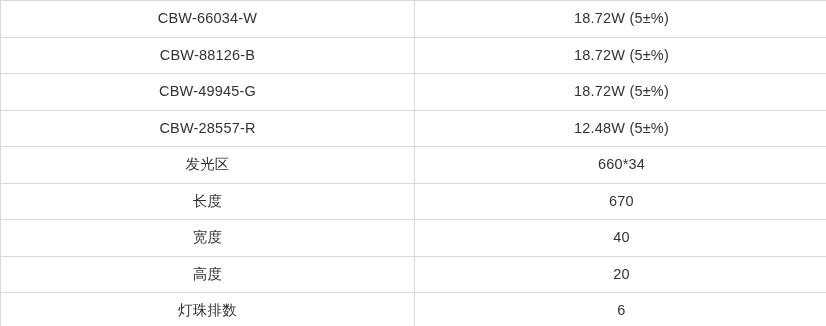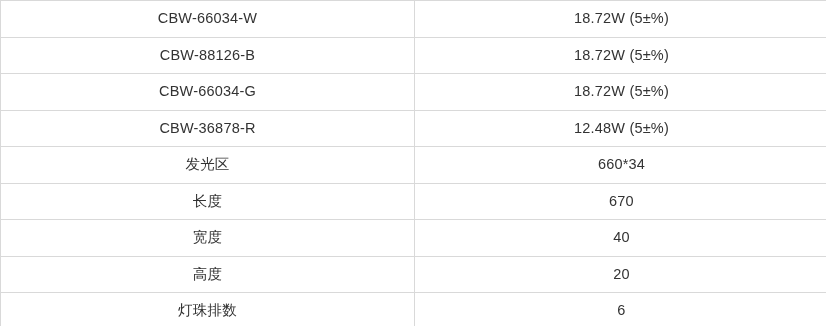--- a/index.html
+++ b/index.html
@@ -51,25 +51,25 @@
     <tbody>
       <tr>
         <td class="col-left">CBW-66034-W</td>
         <td class="col-right">18.72W (5±%)</td>
       </tr>
       <tr>
         <td class="col-left">CBW-88126-B</td>
         <td class="col-right">18.72W (5±%)</td>
       </tr>
       <tr>
-        <td class="col-left">CBW-66034-G</td>
+        <td class="col-left">CBW-49945-G</td>
         <td class="col-right">18.72W (5±%)</td>
       </tr>
       <tr>
-        <td class="col-left">CBW-36878-R</td>
+        <td class="col-left">CBW-28557-R</td>
         <td class="col-right">12.48W (5±%)</td>
       </tr>
       <tr>
         <td class="col-left">发光区</td>
         <td class="col-right">660*34</td>
       </tr>
       <tr>
         <td class="col-left">长度</td>
         <td class="col-right">670</td>
       </tr>

